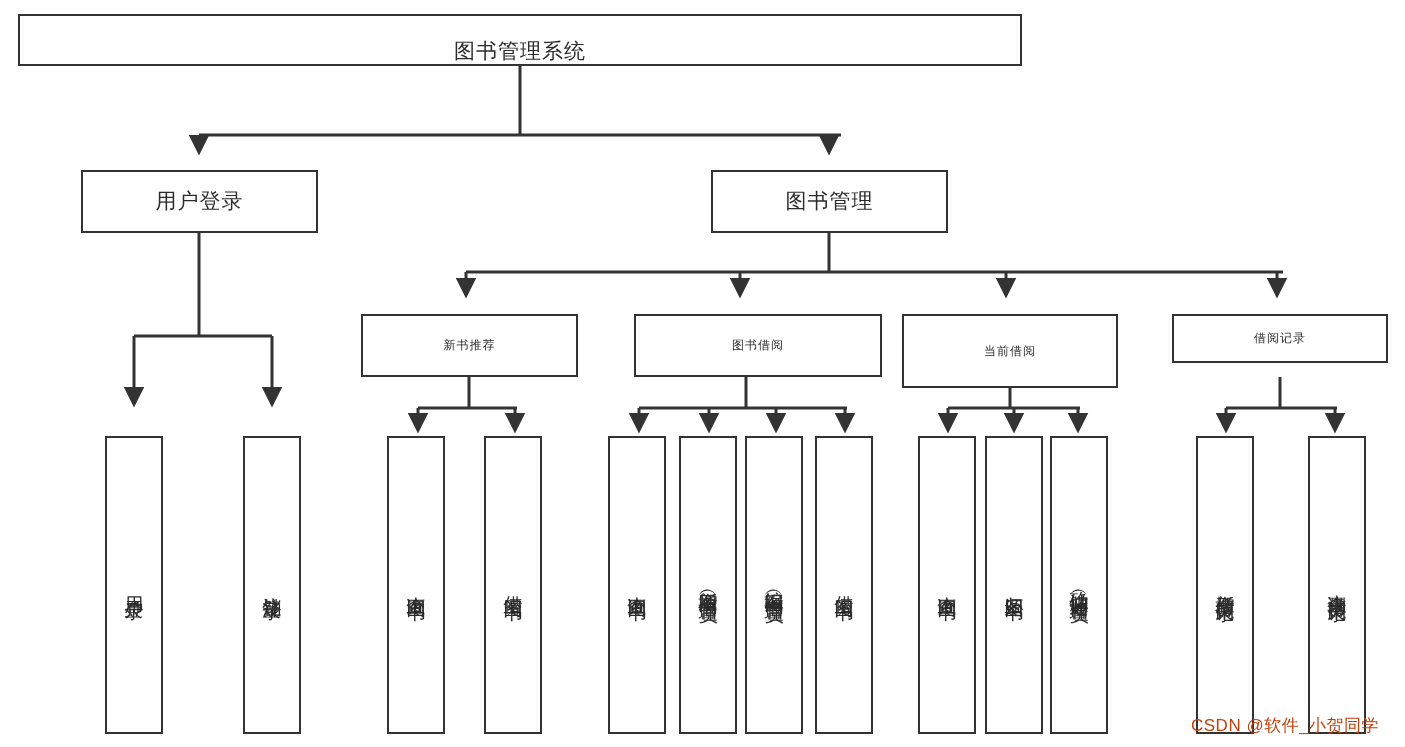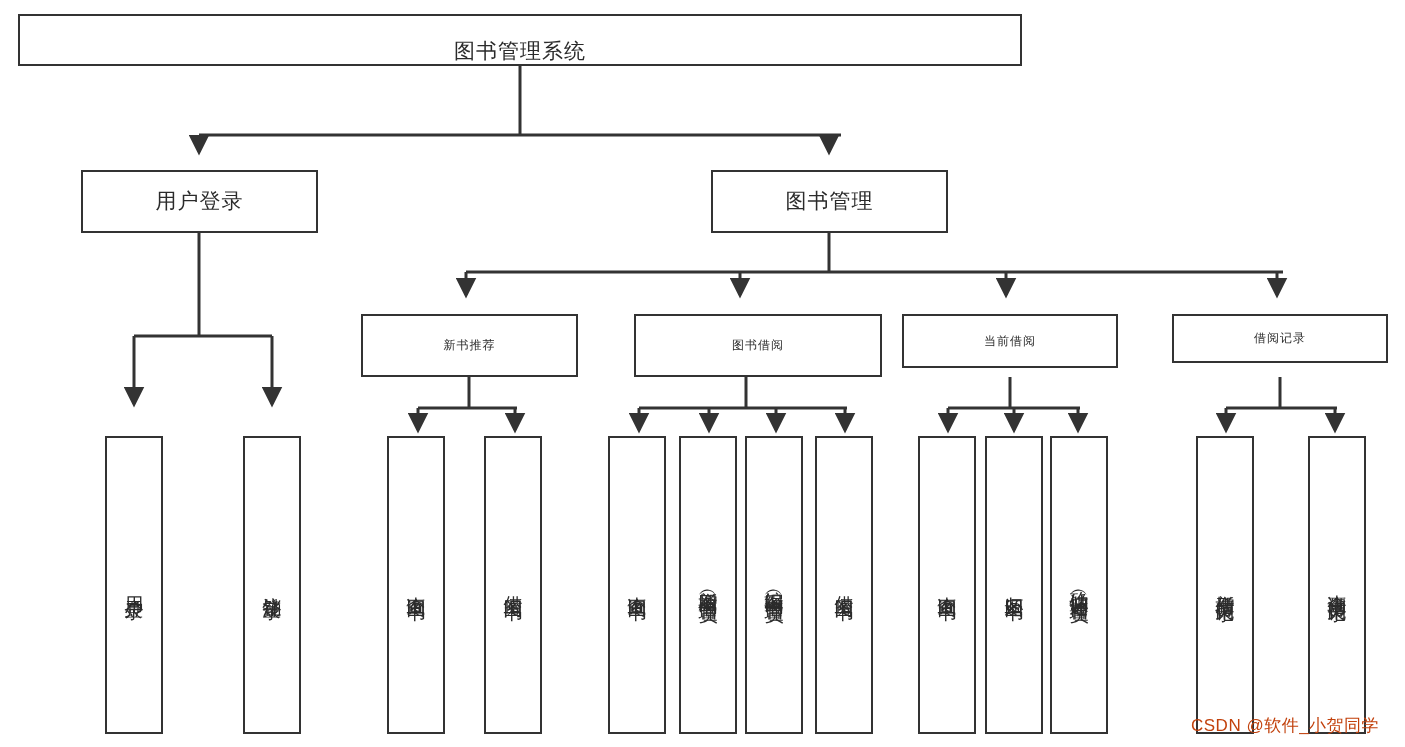--- a/index.html
+++ b/index.html
@@ -149,21 +149,21 @@
   </div>
 
   <div class="node lvl2" style="left:361px; top:314px; width:217px; height:63px;">
     <span>新书推荐</span>
   </div>
 
   <div class="node lvl2" style="left:634px; top:314px; width:248px; height:63px;">
     <span>图书借阅</span>
   </div>
 
-  <div class="node lvl2" style="left:902px; top:314px; width:216px; height:54px;align-items:center;">
+  <div class="node lvl2" style="left:902px; top:314px; width:216px; height:74px;align-items:center;">
     <span>当前借阅</span>
   </div>
 
   <div class="node lvl2" style="left:1172px; top:314px; width:216px; height:49px;">
     <span>借阅记录</span>
   </div>
 
   <div class="node leaf" style="left:105px; top:436px; width:58px; height:298px;">
     <span>用户登录</span>
   </div>

